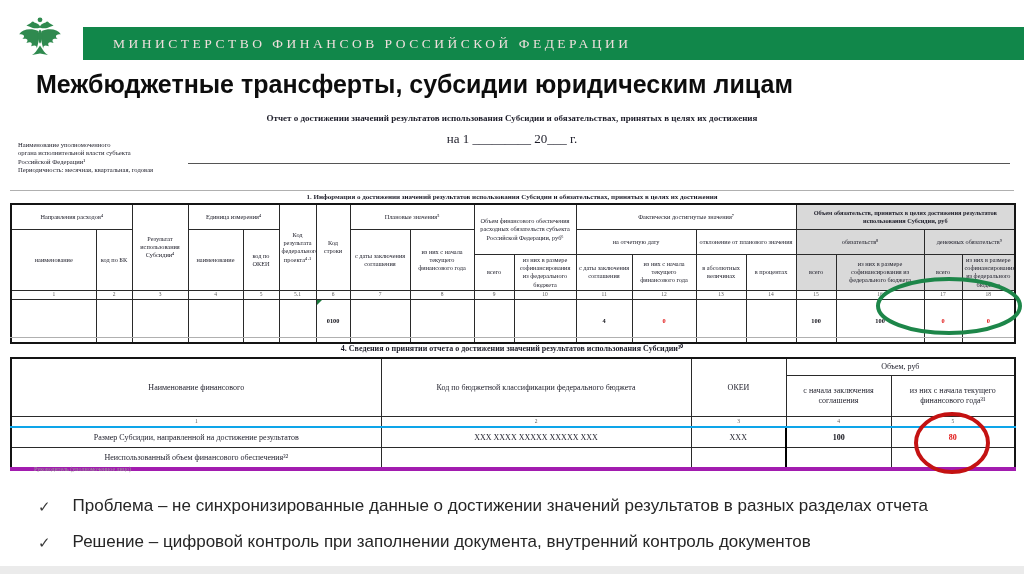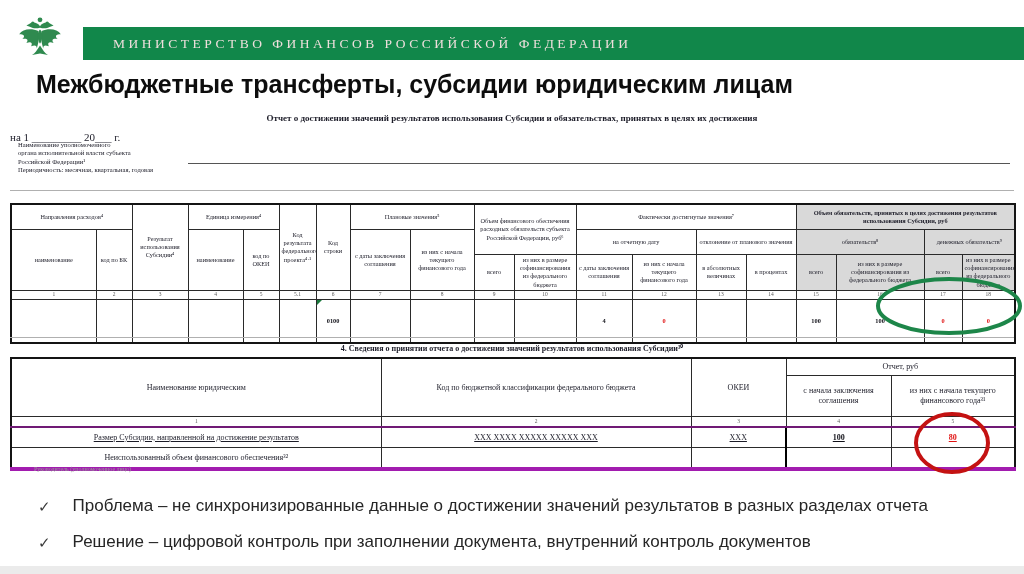--- a/index.html
+++ b/index.html
@@ -13,21 +13,21 @@
   .banner-text { color:#eedfdc; font-size:13.5px; letter-spacing:3.5px; white-space:nowrap; }
   .eagle { position:absolute; left:16px; top:15px; width:48px; height:48px; }
 
   .slide-title { position:absolute; left:36px; top:70px;
                  font-family:"Liberation Sans", sans-serif; font-weight:bold;
                  font-size:25px; color:#0d0d0d; white-space:nowrap; }
 
   
   .doc { position:absolute; left:10px; top:110px; width:1004px; height:380px; color:#1c1c28; }
   .report-title  { position:absolute; top:3px;  left:0; right:0; text-align:center; font-weight:bold; font-size:9px; }
-  .report-period { position:absolute; top:21px; left:0; right:0; font-size:11px; }
+  .report-period { position:absolute; top:21px; left:0; right:0; text-align:center; font-size:13px; }
   .left-notes { position:absolute; left:8px; top:31px; font-size:6.6px; line-height:8.4px; }
   .fill-line  { position:absolute; left:178px; right:4px; top:53px; border-bottom:1px solid #555; }
   .rule1 { position:absolute; left:0; right:0; top:80px;  border-top:1px solid #b0b0b0; }
   .rule2 { position:absolute; left:0; right:0; top:227px; border-top:1px solid #b0b0b0; }
   .section1 { position:absolute; top:83px;  left:0; right:0; text-align:center; font-weight:bold; font-size:7px; }
   .section4 { position:absolute; top:232px; left:0; right:0; text-align:center; font-weight:bold; font-size:8px; }
   .signature { position:absolute; left:24px; top:356px; font-size:6px; color:#9a9a9a; }
 
   
   table.t1 { position:absolute; top:93px; left:0; width:1004px; border-collapse:collapse;
@@ -51,21 +51,21 @@
 
   
   table.t2 { position:absolute; top:247px; left:0; width:1004px; border-collapse:collapse;
              table-layout:fixed; border:2px solid #141414; }
   .t2 td { border:1px solid #2a2a2a; text-align:center; vertical-align:middle;
            padding:1px 3px; font-size:8px; line-height:1.25; overflow:hidden; }
   .t2 tr.h1r td { height:14px; }
   .t2 tr.h2r td { height:38px; }
   .t2 tr.nums td { height:9px; font-size:5.5px; color:#5a5a5a; padding:0; }
   .t2 tr.drow td { height:17px; }
-  .t2 tr.d1 td { border-top:2px solid #701a75;text-decoration:underline; }
+  .t2 tr.d1 td { border-top:2px solid #0ea5e9; }
   .t2 tr.d2 td { border-bottom:4px solid #a21caf; }
   .t2 .thick-left { border-left:2px solid #000; }
 
   
   .ellipse-green { position:absolute; left:874px; top:275px; }
   .circle-red    { position:absolute; left:912px; top:411px; }
 
   
   .bullets { position:absolute; left:38px; top:496px;
              font-family:"Liberation Sans", sans-serif; font-size:17px; color:#262626; }
@@ -103,20 +103,21 @@
     <div class="report-title">Отчет о достижении значений результатов использования Субсидии и обязательствах, принятых в целях их достижения</div>
     <div class="report-period">на 1 _________ 20___ г.</div>
     <div class="left-notes">
       <div>Наименование уполномоченного</div>
       <div>органа исполнительной власти субъекта</div>
       <div>Российской Федерации¹</div>
       <div>Периодичность: месячная, квартальная, годовая</div>
     </div>
     <div class="fill-line"></div>
     <div class="rule1"></div>
+    <div class="section1">1. Информация о достижении значений результатов использования Субсидии и обязательствах, принятых в целях их достижения</div>
 
     <table class="t1">
       <colgroup>
         <col style="width:85px">
           <col style="width:36px">
           <col style="width:56px">
           <col style="width:55px">
         <col style="width:36px">
           <col style="width:37px">
           <col style="width:34px">
@@ -220,24 +221,24 @@
     <table class="t2">
       <colgroup>
         <col style="width:370px">
           <col style="width:310px">
           <col style="width:95px">
         <col style="width:105px">
           <col style="width:124px">
       </colgroup>
       <tbody>
           <tr class="h1r">
-        <td rowspan="2">Наименование юридическим</td>
+        <td rowspan="2">Наименование финансового</td>
         <td rowspan="2">Код по бюджетной классификации федерального бюджета</td>
         <td rowspan="2">ОКЕИ</td>
-        <td colspan="2">Отчет, руб</td>
+        <td colspan="2">Объем, руб</td>
       </tr>
       <tr class="h2r">
         <td>с начала заключения соглашения</td>
         <td>из них с начала текущего финансового года³¹</td>
       </tr>
       <tr class="nums">
         <td>1</td>
         <td>2</td>
         <td>3</td>
         <td>4</td>

